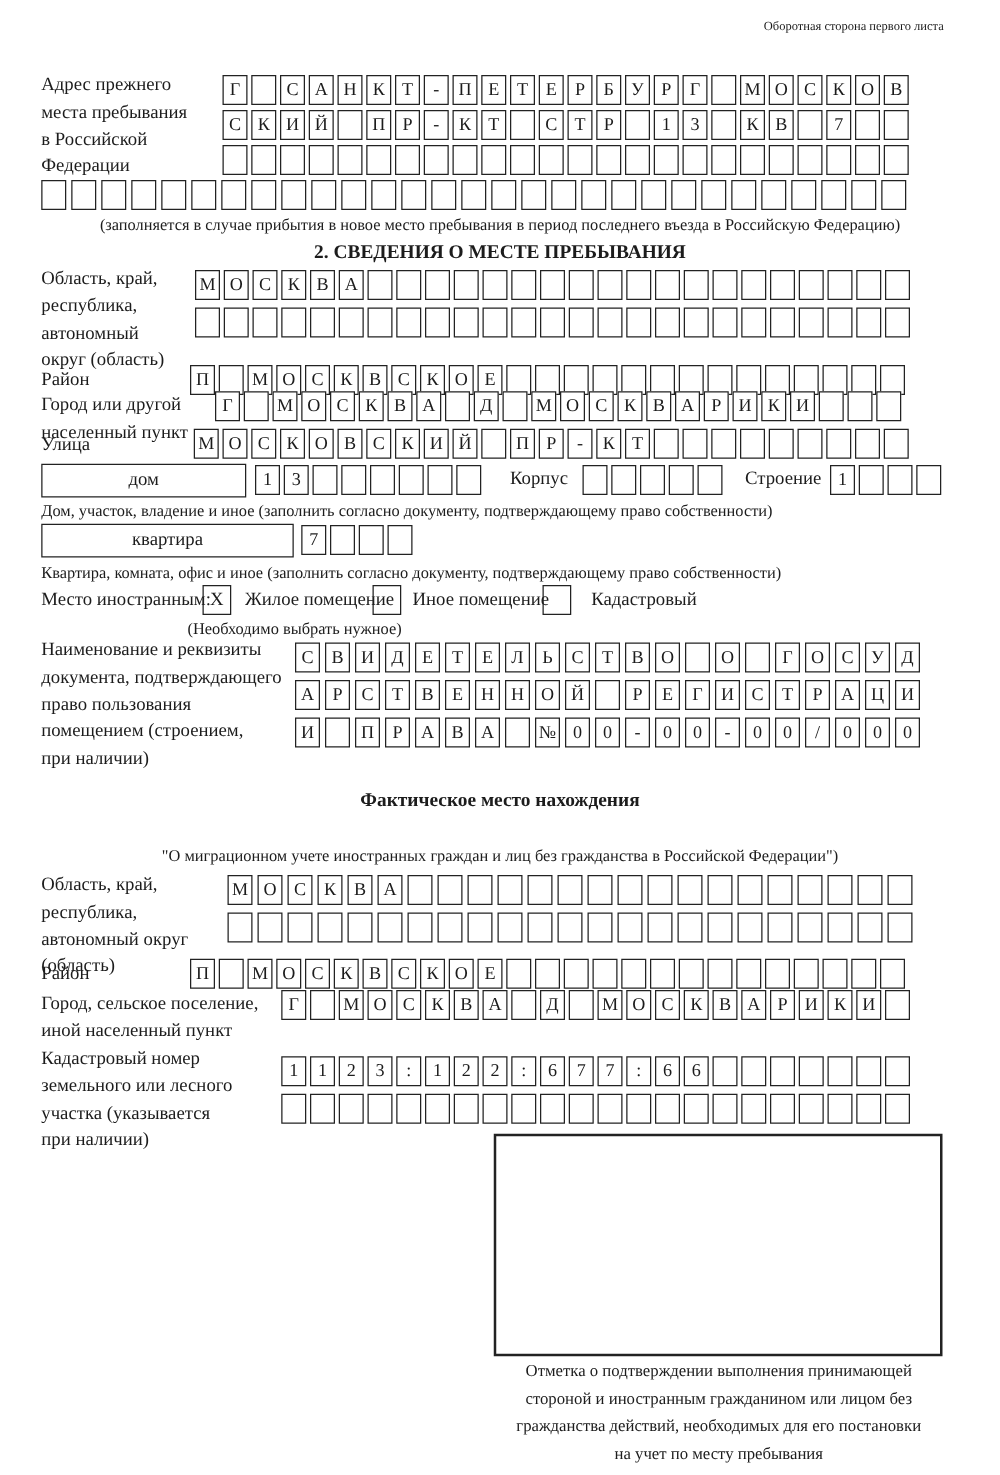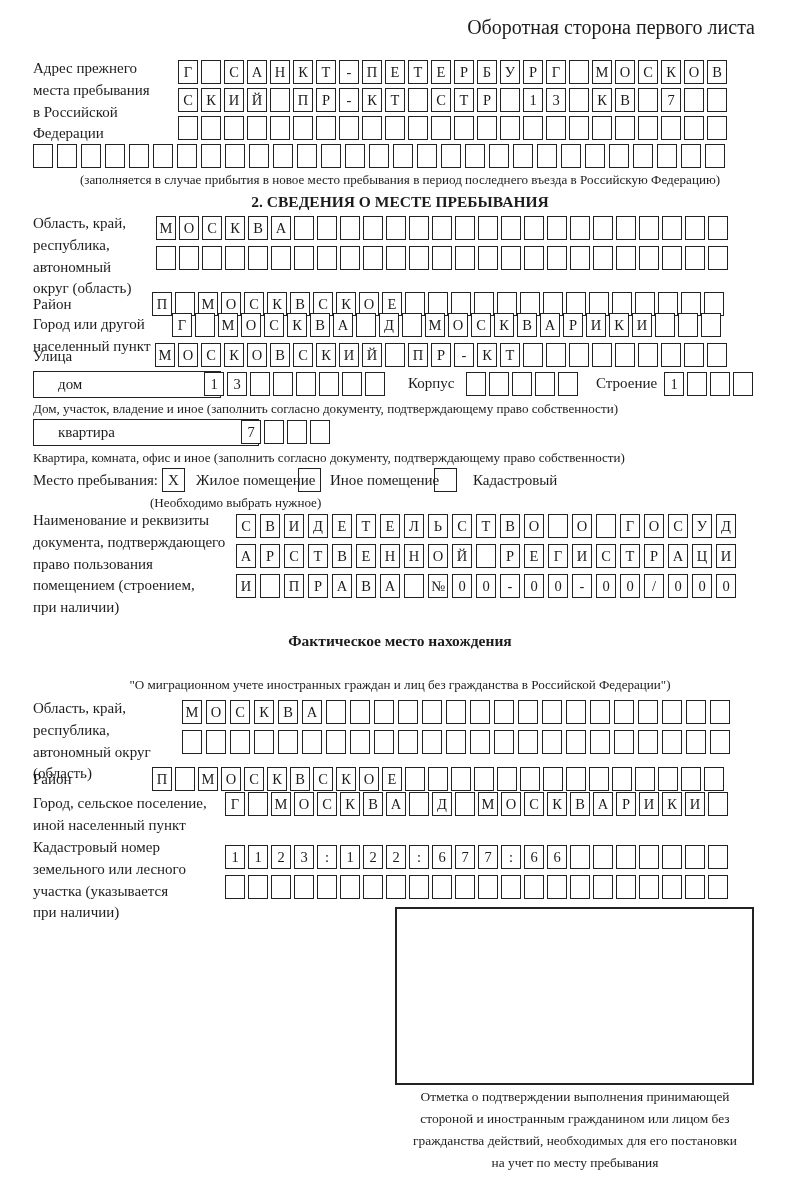--- a/index.html
+++ b/index.html
@@ -2,29 +2,29 @@
 <html><head>
 <meta charset="utf-8">
 <style>
   html,body{margin:0;padding:0;background:#fff;}
   .page{position:relative;width:800px;height:1180px;background:#fff;color:#1c1c1c;
         font-family:"Liberation Serif",serif;overflow:hidden;}
   .lbl{position:absolute;font-size:15px;line-height:21.8px;white-space:nowrap;}
   .cap{position:absolute;font-size:13.1px;line-height:18px;}
   .center{left:0;width:100%;text-align:center;white-space:nowrap;}
   .h{position:absolute;left:0;width:100%;text-align:center;font-weight:bold;font-size:15.5px;}
-  .hdr{position:absolute;top:16px;left:0;width:755px;text-align:right;font-size:20px;}
+  .hdr{position:absolute;top:16px;left:0;width:755px;text-align:right;font-size:10px;}
   .boxrow{position:absolute;display:flex;gap:3px;}
   .boxrow.wide{gap:4px;}
   .cbox{display:inline-block;box-sizing:content-box;width:18px;height:22px;border:1.6px solid #222;
         text-align:center;font-size:14.5px;line-height:22px;background:#fff;flex:0 0 auto;}
   .chk{position:absolute;width:21px;height:22px;border:1.6px solid #222;text-align:center;
        font-size:15px;line-height:22px;}
-  .plate{position:absolute;height:25px;border:1.6px solid #222;text-align:left;
-         font-size:15px;line-height:25px;padding-left:24px;}
+  .plate{position:absolute;height:25px;border:1.6px solid #222;text-align:center;
+         font-size:15px;line-height:25px;}
   .stamp{position:absolute;border:2px solid #222;background:#fff;}
   .caplines{position:absolute;font-size:13.4px;line-height:22px;text-align:center;}
 </style>
 </head>
 <body>
 
 <div class="page">
 
   <div class="hdr">Оборотная сторона первого листа</div>
 
@@ -327,21 +327,21 @@
 
   <div class="plate" style="left:33px;top:419px;width:200px">квартира</div>
   <div class="boxrow" style="left:241px;top:420px">
       <span class="cbox">7</span>
       <span class="cbox"></span>
       <span class="cbox"></span>
       <span class="cbox"></span>
     </div>
   <div class="cap" style="left:33px;top:449px">Квартира, комната, офис и иное (заполнить согласно документу, подтверждающему право собственности)</div>
 
-  <div class="lbl" style="left:33px;top:470px">Место пребывания:</div>
+  <div class="lbl" style="left:33px;top:470px">Место иностранным:</div>
   <div class="chk" style="left:162px;top:468px">X</div>
   <div class="lbl" style="left:196px;top:470px">Жилое помещение</div>
   <div class="chk" style="left:298px;top:468px"></div>
   <div class="lbl" style="left:330px;top:470px">Иное помещение</div>
   <div class="chk" style="left:434px;top:468px"></div>
   <div class="lbl" style="left:473px;top:470px">Кадастровый</div>
   <div class="cap" style="left:150px;top:494px;width:260px;">(Необходимо выбрать нужное)</div>
 
   <div class="lbl" style="left:33px;top:510px">
       <div>Наименование и реквизиты</div>

